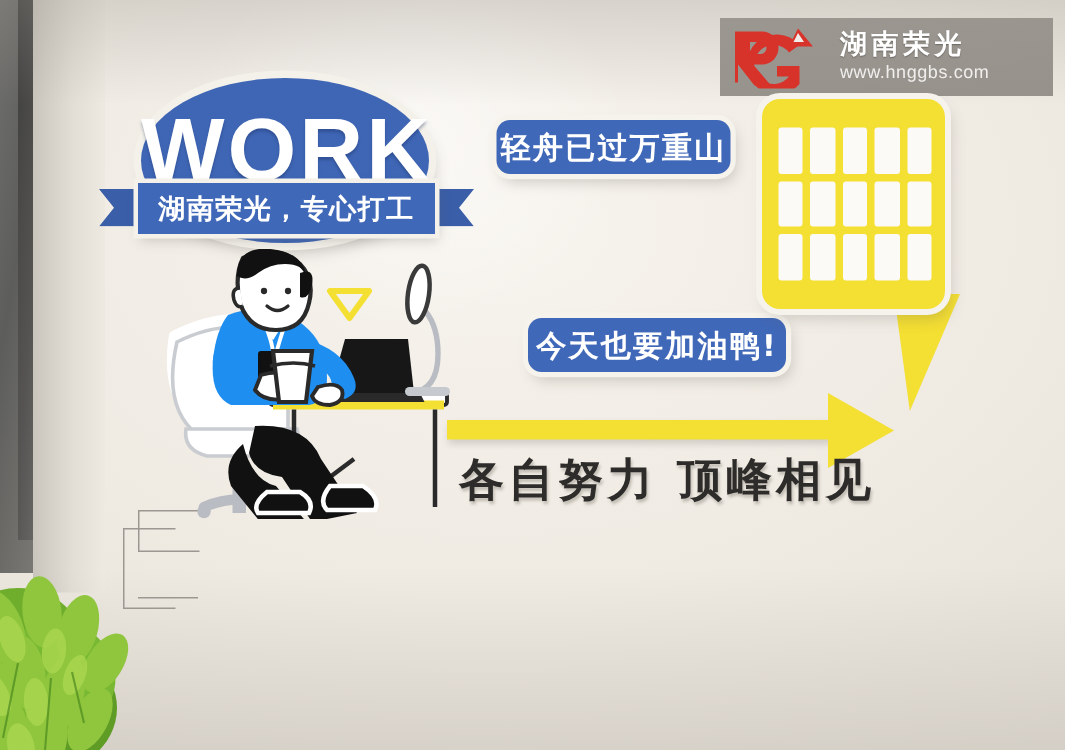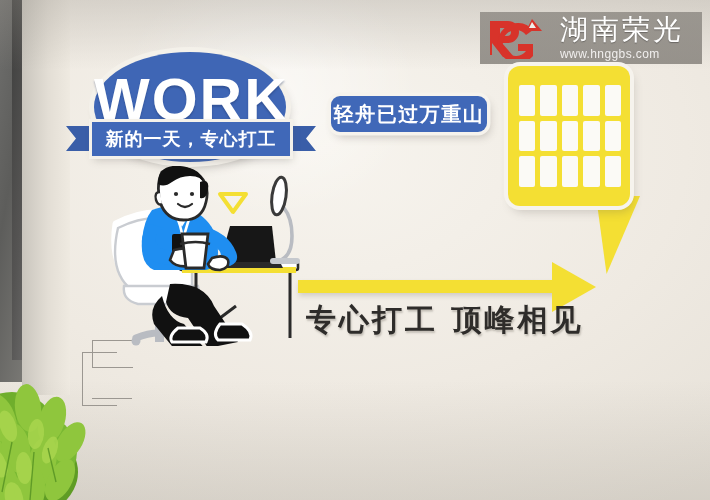--- a/index.html
+++ b/index.html
@@ -54,21 +54,21 @@
 
   
   .logo-plate{
     position:absolute;right:8px;top:12px;width:222px;height:52px;
     background:linear-gradient(180deg,rgba(130,126,120,.72) 0%,rgba(120,116,110,.74) 100%);
     display:flex;align-items:center;padding:0 6px;box-sizing:border-box;
   }
   .logo-mark{position:relative;width:68px;height:42px;flex:none;}
   .logo-text{margin-left:6px;display:flex;flex-direction:column;justify-content:center;}
   .logo-cn{
-    font-size:28px;font-weight:normal;color:#ffffff;letter-spacing:3px;
+    font-size:18px;font-weight:bold;color:#ffffff;letter-spacing:3px;
     font-family:"DejaVu Sans","Liberation Sans",sans-serif;line-height:1.05;
     text-shadow:0 1px 1px rgba(0,0,0,.3);
   }
   .logo-url{font-size:12px;color:#f1efee;letter-spacing:.4px;margin-top:2px;}
 
   
   .oval{
     position:absolute;left:94px;top:52px;width:192px;height:110px;
     background:#3f66b5;border-radius:50%/50%;
     box-shadow:0 0 0 5px #f4f1ea, 3px 6px 10px rgba(90,85,78,.30);
@@ -99,21 +99,21 @@
   .pill{
     position:absolute;background:#4068b8;border-radius:9px;
     box-shadow:0 0 0 3.5px #f6f3ed, 3px 5px 9px rgba(95,90,82,.30);
     display:flex;align-items:center;justify-content:center;
     padding:0 14px;box-sizing:border-box;
   }
   .pill span{
     font-size:20px;font-weight:bold;color:#ffffff;letter-spacing:1.5px;
     font-family:"DejaVu Sans","Liberation Sans",sans-serif;white-space:nowrap;
   }
-  .pill-1{left:331px;top:96px;width:156px;height:36px;}
+  .pill-1{left:331px;top:80px;width:156px;height:36px;}
   .pill-2{left:327px;top:151px;width:140px;height:36px;}
   .pill-3{left:352px;top:212px;width:172px;height:36px;}
 
   
   .bubble{
     position:absolute;left:508px;top:66px;width:122px;height:140px;
     background:#f4df33;border-radius:12px;
     box-shadow:0 0 0 4px #f6f3ed, 3px 6px 10px rgba(95,90,82,.26);
   }
   .bubble-grid{
@@ -219,26 +219,29 @@
     </div>
   </div>
 
   <div class="oval"></div>
   <div class="work-text">WORK</div>
 
   <div class="ribbon-wrap">
     <div class="ribbon-tail left"></div>
     <div class="ribbon-tail right"></div>
     <div class="ribbon">
-      <span>新的一天，专心打工</span>
+      <span>湖南荣光，专心打工</span>
     </div>
   </div>
 
   <div class="pill pill-1">
     <span>轻舟已过万重山</span>
+  </div>
+  <div class="pill pill-3">
+    <span>今天也要加油鸭!</span>
   </div>
 
   <div class="bubble-tail"></div>
   <div class="bubble">
     <div class="bubble-grid" id="bubble-grid">
         <div class="bubble-cell"></div>
         <div class="bubble-cell"></div>
         <div class="bubble-cell"></div>
         <div class="bubble-cell"></div>
         <div class="bubble-cell"></div>
@@ -250,21 +253,21 @@
         <div class="bubble-cell"></div>
         <div class="bubble-cell"></div>
         <div class="bubble-cell"></div>
         <div class="bubble-cell"></div>
         <div class="bubble-cell"></div>
       </div>
   </div>
 
   <div class="arrow-shaft"></div>
   <div class="arrow-head"></div>
-  <div class="bottom-slogan">专心打工  顶峰相见</div>
+  <div class="bottom-slogan">各自努力  顶峰相见</div>
 
   <div class="illu">
     <svg width="206" height="180" viewBox="0 0 206 180">
 
       <g stroke="#ffffff" stroke-width="7" stroke-linejoin="round" stroke-linecap="round" fill="#ffffff">
         <path d="M12 58 q-6 40 16 58 l54 0 0 -62 q-30 -16 -70 4 Z"></path>
       </g>
 
       <path d="M14 62 q-10 44 14 62 h60 V62 q-34 -20 -74 0 Z" fill="#ffffff" stroke="#c9ccd1" stroke-width="2.4"></path>
 

